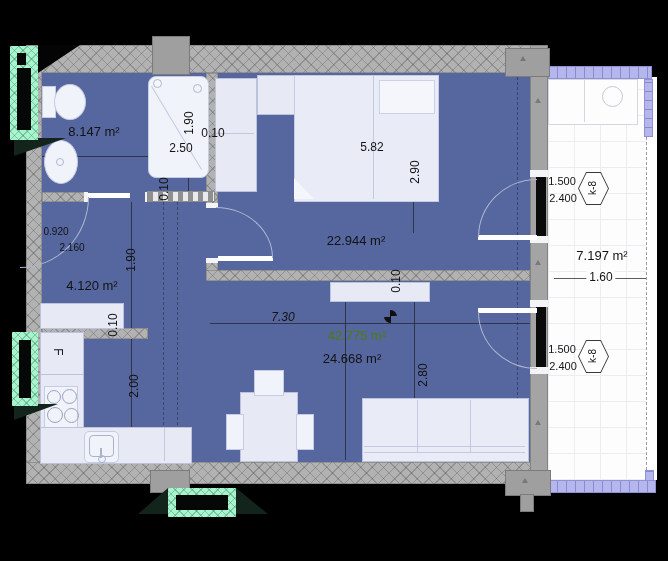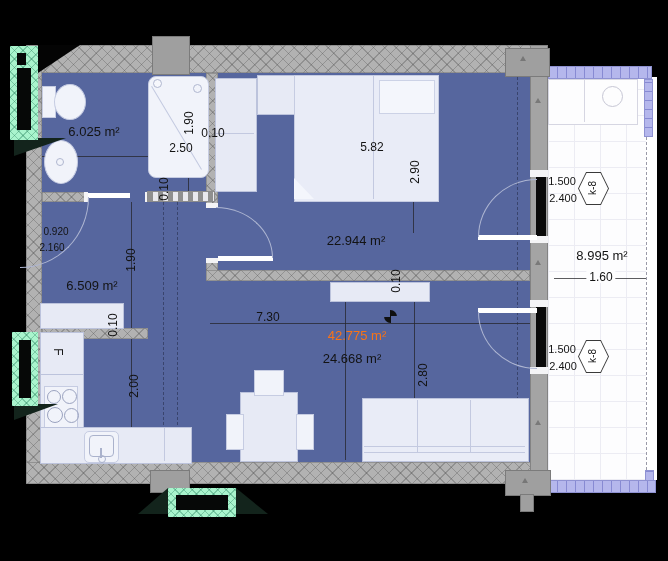--- a/index.html
+++ b/index.html
@@ -49,21 +49,21 @@
     box-shadow:inset 0 0 0 1px #8f92d2;}
   .railv{background-color:#b5b7ec;
     background-image:repeating-linear-gradient(0deg, rgba(116,119,200,.7) 0 1px, transparent 1px 9px);
     box-shadow:inset 0 0 0 1px #8f92d2;}
   
   .lbl{position:absolute;color:#131313;font-size:12px;white-space:nowrap;
        transform:translate(-50%,-50%);line-height:1;}
   .lbl.rot{transform:translate(-50%,-50%) rotate(-90deg);}
   .lbl.rotcw{transform:translate(-50%,-50%) rotate(90deg);}
   .area{font-size:13px;}
-  .red{color:#f97316;}
+  .red{color:#4d7c0f;}
   .small{font-size:10px;}
   .onwhite{background:#fdfdfe;padding:0 3px;}
   
   .hexo{position:absolute;clip-path:polygon(0 50%,26% 0,74% 0,100% 50%,74% 100%,26% 100%);background:#3a3a3a;}
   .hexi{position:absolute;inset:1px;clip-path:polygon(0 50%,26% 0,74% 0,100% 50%,74% 100%,26% 100%);background:#ffffff;}
   .pin{background:conic-gradient(#101010 0 25%, transparent 25% 50%, #101010 50% 75%, transparent 75%);
        border-radius:50%;}
   .tick{width:0;height:0;border-left:3px solid transparent;border-right:3px solid transparent;
         border-bottom:5px solid rgba(85,85,85,.55);}
   .circ{border-radius:50%;background:transparent;}
@@ -198,46 +198,46 @@
     <div class="wincore" style="left:7px;top:22px;right:7px;bottom:10px;"></div>
     <div class="wincore" style="left:7px;top:7px;right:12px;height:12px;"></div>
   </div>
   <div class="abs winframe" style="left:12px;top:332px;width:26px;height:74px;">
     <div class="wincore" style="left:7px;top:8px;right:7px;bottom:8px;"></div>
   </div>
   <div class="abs winframe" style="left:168px;top:488px;width:68px;height:29px;">
     <div class="wincore" style="left:8px;top:7px;right:8px;bottom:7px;"></div>
   </div>
 
-  <div class="lbl area" style="left:94px;top:131px;">6.025 m²</div>
+  <div class="lbl area" style="left:94px;top:131px;">8.147 m²</div>
   <div class="lbl rot" style="left:189px;top:123px;">1.90</div>
   <div class="lbl" style="left:181px;top:148px;">2.50</div>
   <div class="lbl rot" style="left:164px;top:189px;">0.10</div>
   <div class="lbl" style="left:213px;top:133px;">0.10</div>
 
   <div class="lbl small" style="left:56px;top:232px;">0.920</div>
-  <div class="lbl small" style="left:52px;top:248px;">2.160</div>
-  <div class="lbl area" style="left:92px;top:285px;">6.509 m²</div>
+  <div class="lbl small" style="left:72px;top:248px;">2.160</div>
+  <div class="lbl area" style="left:92px;top:285px;">4.120 m²</div>
   <div class="lbl rot" style="left:131px;top:260px;">1.90</div>
   <div class="lbl rot" style="left:113px;top:325px;">0.10</div>
 
   <div class="lbl" style="left:372px;top:147px;">5.82</div>
   <div class="lbl rot" style="left:415px;top:172px;">2.90</div>
   <div class="lbl area" style="left:356px;top:240px;">22.944 m²</div>
 
-  <div class="lbl" style="left:268px;top:317px;">7.30</div>
+  <div class="lbl" style="left:283px;top:317px;font-style:italic;">7.30</div>
   <div class="lbl area red" style="left:357px;top:335px;">42.775 m²</div>
   <div class="lbl area" style="left:352px;top:358px;">24.668 m²</div>
   <div class="lbl rot" style="left:423px;top:375px;">2.80</div>
   <div class="lbl rot" style="left:134px;top:386px;">2.00</div>
   <div class="lbl rot" style="left:396px;top:281px;">0.10</div>
   <div class="lbl rotcw" style="left:58px;top:352px;">F</div>
   <div class="abs pin" style="left:384px;top:310px;width:13px;height:13px;"></div>
 
-  <div class="lbl area" style="left:602px;top:255px;">8.995 m²</div>
+  <div class="lbl area" style="left:602px;top:255px;">7.197 m²</div>
   <div class="lbl onwhite" style="left:601px;top:277px;">1.60</div>
 
   <div class="lbl small" style="left:562px;top:181px;font-size:11px;">1.500</div>
   <div class="lbl small" style="left:563px;top:198px;font-size:11px;">2.400</div>
   <div class="hexo" style="left:578px;top:172px;width:31px;height:33px;">
     <div class="hexi"></div>
     <div class="lbl rot small" style="left:15px;top:16px;">k-8</div>
   </div>
   <div class="lbl small" style="left:562px;top:349px;font-size:11px;">1.500</div>
   <div class="lbl small" style="left:563px;top:366px;font-size:11px;">2.400</div>

